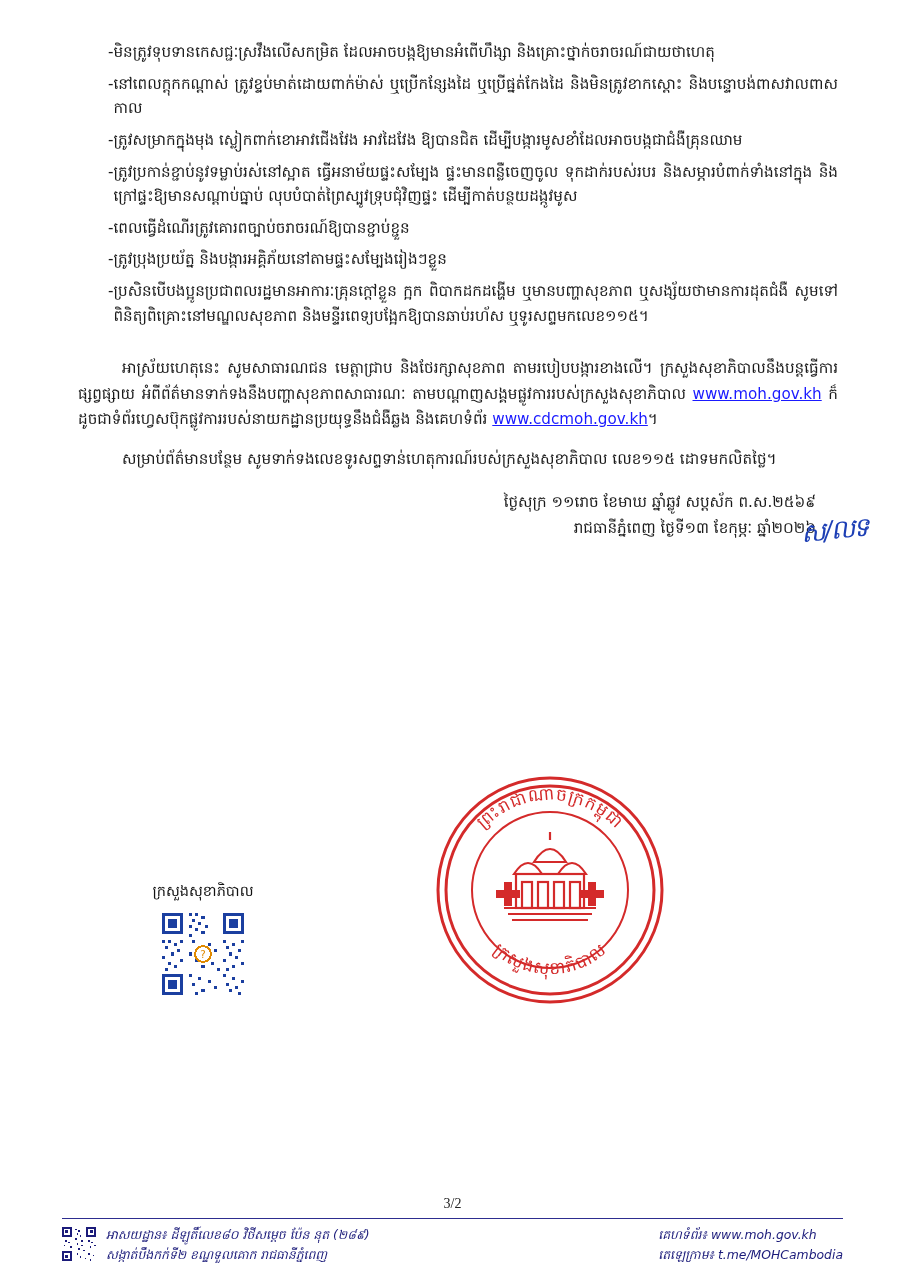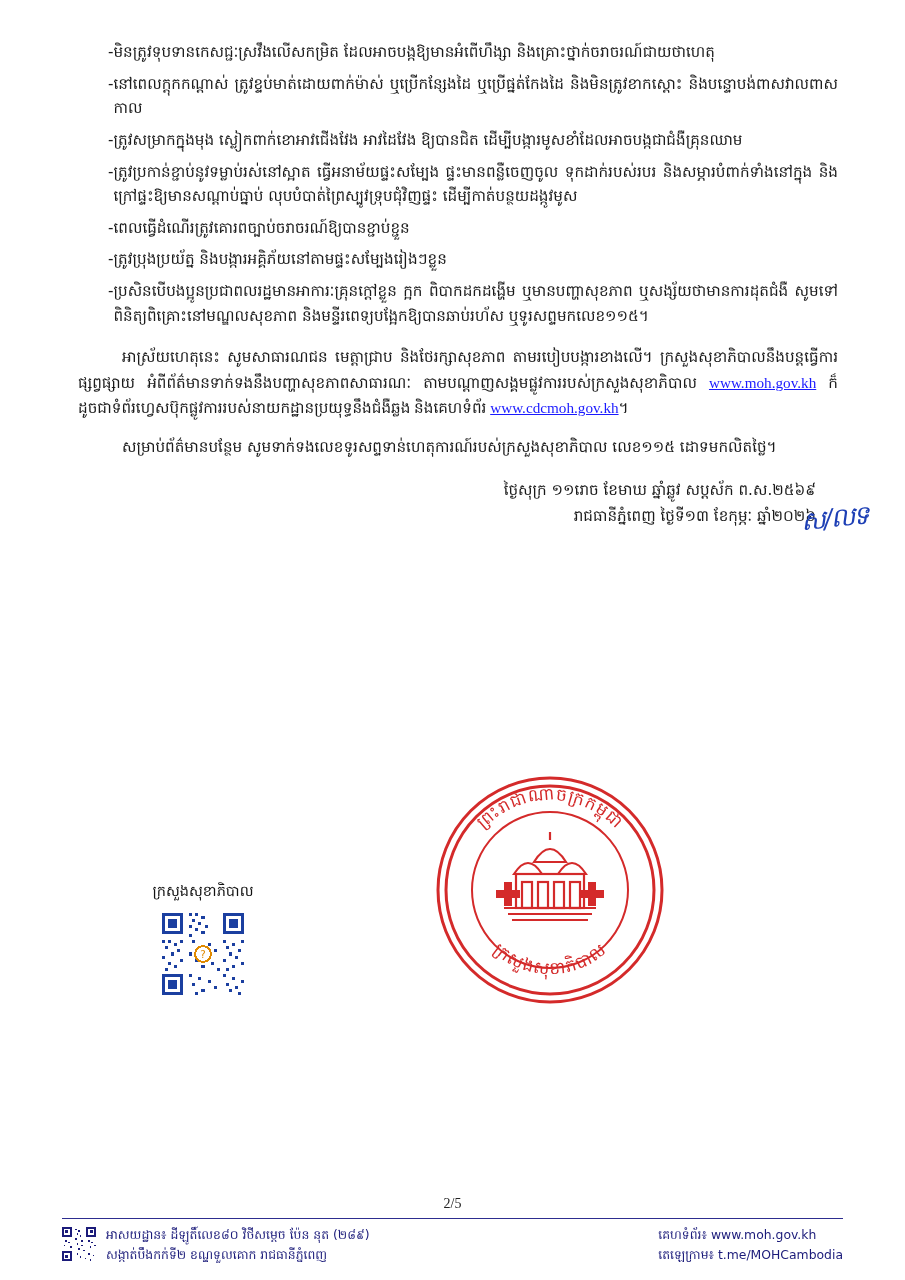--- a/index.html
+++ b/index.html
@@ -51,22 +51,21 @@
     text-justify: inter-word;
   }
   p.para {
     font-size: 15.2px;
     line-height: 1.68;
     margin: 0 0 2px 0;
     text-align: justify;
     text-indent: 44px;
   }
   .para-block {
-    margin-top: 16px;
-    font-family: Liberation Serif, serif;
+    margin-top: 28px;
   }
   .para-block2 {
     margin-top: 14px;
   }
   a.link {
     color: #1a1aff;
     text-decoration: underline;
     word-break: break-all;
   }
   .date-block {
@@ -163,21 +162,21 @@
     display: flex;
     justify-content: space-between;
     font-size: 12.4px;
     line-height: 1.62;
     color: #1b1b7a;
   }
   .footer .f-col { white-space: nowrap; }
   .footer .f-col.c1 { flex: 0 0 auto; }
   .footer .f-col.c2 { flex: 0 0 auto; margin-left: 24px; }
   .footer .f-col.c3 { flex: 0 0 auto; margin-left: 24px; text-align: left; }
-  .footer .f-row { display: block; }
+  .footer .f-row { display: block; font-style: italic; }
   .fl { color: #1b1b7a; }
   .fv { color: #1b1b7a; }
 </style>
 </head>
 <body>
 
 <div class="page">
 
   <div class="content">
 
@@ -341,21 +340,21 @@
             <rect x="23" y="26" width="1" height="1"></rect>
           <rect x="26" y="27" width="1" height="1"></rect>
         </g>
         <circle cx="14.5" cy="14.5" r="3" fill="#ffffff"></circle>
         <circle cx="14.5" cy="14.5" r="2.6" fill="none" stroke="#e08a00" stroke-width="0.7"></circle>
         <text x="14.5" y="15.9" font-size="3.4" text-anchor="middle" fill="#e08a00" font-family="DejaVu Sans, sans-serif">?</text>
       </svg>
     </div>
   </div>
 
-  <div class="page-number">2/5</div>
+  <div class="page-number">3/2</div>
 
   <div class="footer">
     <div class="f-qr">
       <svg width="34" height="34" viewBox="0 0 21 21" shape-rendering="crispEdges" xmlns="http://www.w3.org/2000/svg">
         <rect width="21" height="21" fill="#ffffff"></rect>
         <g fill="#1b1b7a">
           <rect x="0" y="0" width="6" height="6"></rect>
             <rect x="1" y="1" width="4" height="4" fill="#ffffff"></rect>
             <rect x="2" y="2" width="2" height="2"></rect>
           <rect x="15" y="0" width="6" height="6"></rect>

